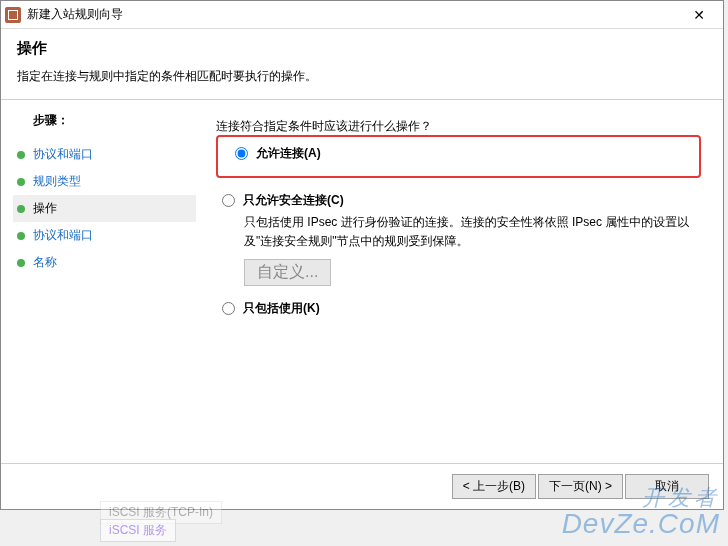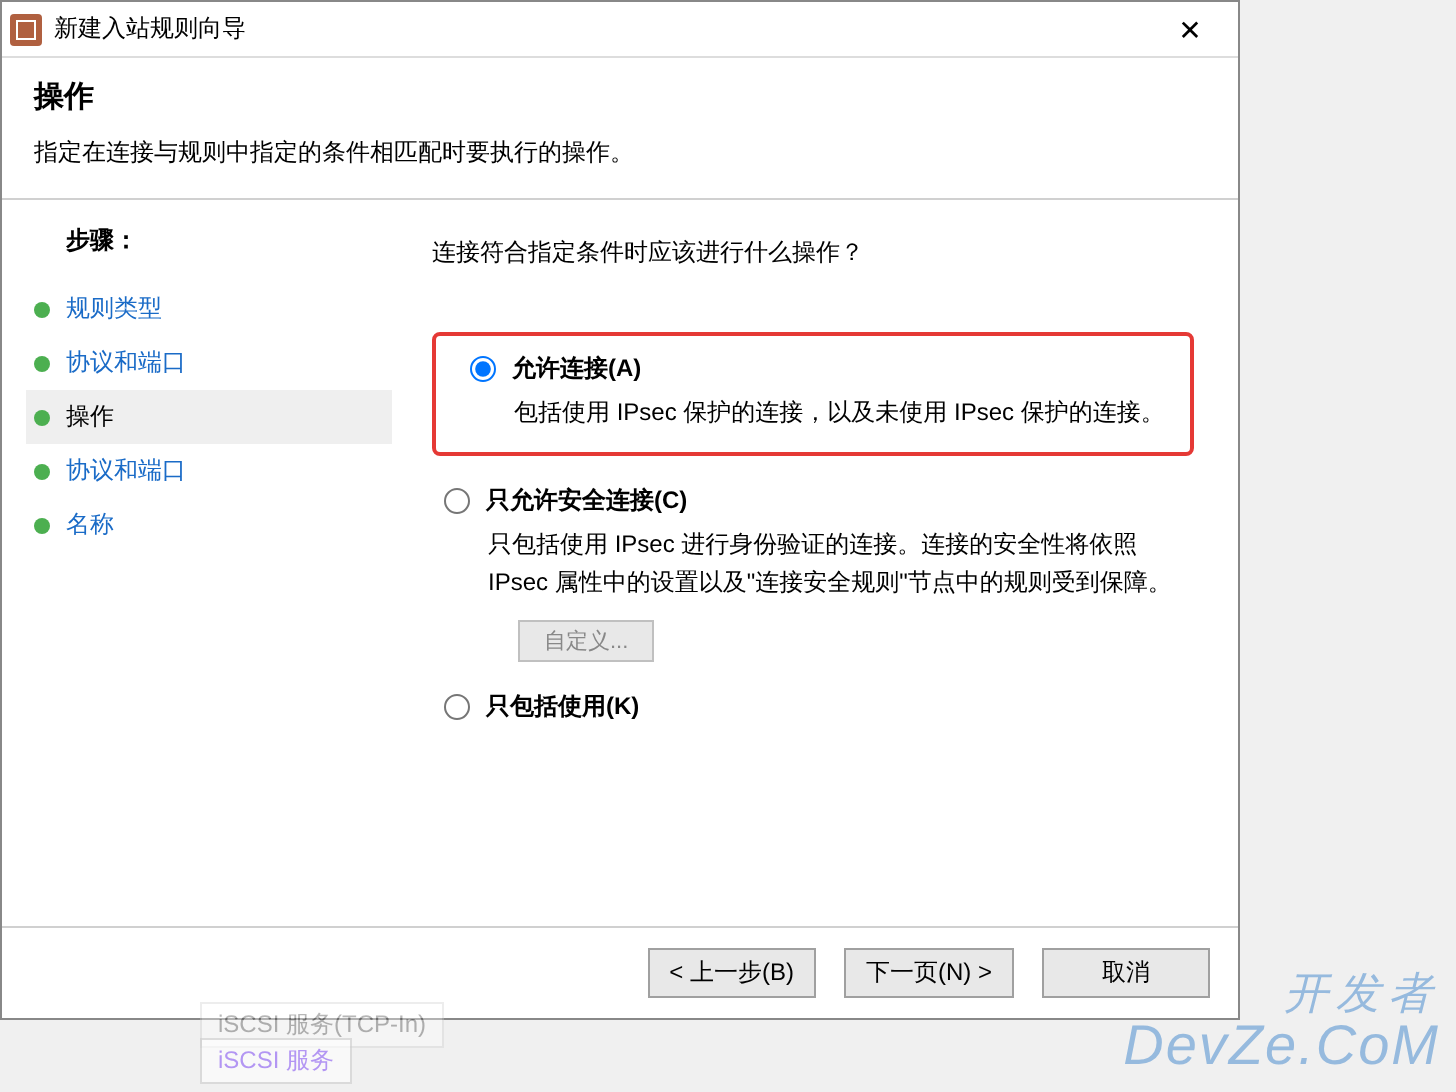--- a/index.html
+++ b/index.html
@@ -1,43 +1,43 @@
 <!DOCTYPE html>
 <html><head>
 <meta charset="utf-8">
 <style>
   * { margin: 0; padding: 0; box-sizing: border-box; font-family: "Microsoft YaHei", "SimSun", sans-serif; }
   body { background: #f0f0f0; width: 728px; height: 546px; overflow: hidden; position: relative; }
-  .window { background: #fff; border: 1px solid #888; width: 620px; height: 510px; display: flex; flex-direction: column; }
+  .window { background: #fff; border: 1px solid #888; width: 724px; height: 510px; display: flex; flex-direction: column; }
   .titlebar { height: 28px; display: flex; align-items: center; padding: 0 4px; border-bottom: 1px solid #ddd; background: #fff; }
   .titlebar .icon { width: 16px; height: 16px; background: #b06040; border-radius: 2px; margin-right: 6px; position:relative; }
   .titlebar .icon::after{content:"";position:absolute;top:3px;left:3px;width:8px;height:8px;border:1px solid #fff;}
   .titlebar .title { font-size: 12px; flex: 1; }
   .titlebar .close { width: 40px; height: 26px; display: flex; align-items:center; justify-content:center; font-size: 14px; }
   .header { padding: 10px 16px 14px 16px; border-bottom: 1px solid #d0d0d0; }
   .header h1 { font-size: 15px; font-weight: bold; margin-bottom: 10px; }
   .header .subtitle { font-size: 12px; }
   .body { flex: 1; display: flex; }
   .sidebar { width: 195px; border-right: 0px solid #ddd; padding: 12px 0 0 12px; }
   .sidebar-title { font-size: 12px; font-weight: bold; margin-bottom: 12px; margin-left: 20px; }
   .sidebar-item { display: flex; align-items: center; font-size: 12px; padding: 5px 4px; cursor: pointer; }
   .sidebar-item .dot { width: 8px; height: 8px; border-radius: 50%; background: #4caf50; margin-right: 8px; flex-shrink:0; }
   .sidebar-item .label { color: #1a6bc7; }
   .sidebar-item.active { background: #efefef; }
   .sidebar-item.active .label { color: #000; }
   .main { flex: 1; padding: 18px 22px 10px 20px; font-size: 12px; }
-  .prompt { margin-bottom: 31px; }
+  .prompt { margin-bottom: 0; }
   .opt-group { margin-bottom: 14px; padding-left: 6px; }
   .highlight-box { border: 2px solid #e53935; border-radius: 4px; padding: 8px 10px 10px 17px; margin-bottom:14px; }
   .opt-row { display: flex; align-items: center; margin-bottom: 4px; }
   .opt-row input[type=radio]{ margin-right: 8px; width:13px; height:13px; }
   .opt-title { font-weight: bold; }
   .opt-desc { margin-left: 22px; line-height: 1.6; }
-  .custom-btn { margin-left: 37px; margin-top:8px; padding: 2px 12px; font-size:11px; background:#e8e8e8; border:1px solid #c0c0c0; color:#888; }
-  .footer { height: 46px; border-top: 1px solid #d0d0d0; display:flex; justify-content:flex-end; align-items:center; padding: 0 14px; gap:14px; }
+  .custom-btn { margin-left: 22px; margin-top:8px; padding: 2px 12px; font-size:16px; background:#e8e8e8; border:1px solid #c0c0c0; color:#888; }
+  .footer { height: 46px; border-top: 1px solid #d0d0d0; display:flex; justify-content:flex-end; align-items:center; padding: 0 14px; gap:2px; }
   .footer button { font-size:12px; padding: 3px 10px; min-width: 84px; background:#e8e8e8; border:1px solid #a0a0a0; }
   .watermark { position:absolute; right:8px; bottom:6px; font-size:28px; color:rgba(40,120,200,0.45); font-style:italic; letter-spacing:1px; pointer-events:none; font-family: Georgia, serif; }
   .watermark .zh { font-size:22px; letter-spacing:4px; display:block; text-align:right; line-height:0.9; }
   .bg-row { position:absolute; left:100px; bottom:4px; font-size:12px; color:#8b5cf6; border:1px solid #ccc; padding:2px 8px; background:#fff; opacity:0.6; }
   .bg-row2 { position:absolute; left:100px; bottom:22px; font-size:12px; color:#333; border:1px solid #ccc; padding:2px 8px; background:#fff; opacity:0.35; }
 </style>
 </head>
 <body>
 
 <div class="bg-row2">iSCSI 服务(TCP-In)</div>
@@ -53,25 +53,25 @@
   <div class="header">
     <h1>操作</h1>
     <div class="subtitle">指定在连接与规则中指定的条件相匹配时要执行的操作。</div>
   </div>
 
   <div class="body">
     <div class="sidebar">
       <div class="sidebar-title">步骤：</div>
       <div class="sidebar-item">
         <span class="dot"></span>
-        <span class="label">规则类型</span>
+        <span class="label">协议和端口</span>
       </div>
       <div class="sidebar-item">
         <span class="dot"></span>
-        <span class="label">协议和端口</span>
+        <span class="label">规则类型</span>
       </div>
       <div class="sidebar-item active">
         <span class="dot"></span>
         <span class="label">操作</span>
       </div>
       <div class="sidebar-item">
         <span class="dot"></span>
         <span class="label">协议和端口</span>
       </div>
       <div class="sidebar-item">
@@ -81,21 +81,20 @@
     </div>
 
     <div class="main">
       <div class="prompt">连接符合指定条件时应该进行什么操作？</div>
 
       <div class="highlight-box">
         <div class="opt-row">
           <input type="radio" name="action" checked="" style="">
           <span class="opt-title">允许连接(A)</span>
         </div>
-        <div class="opt-desc">包括使用 IPsec 保护的连接，以及未使用 IPsec 保护的连接。</div>
       </div>
 
       <div class="opt-group">
         <div class="opt-row">
           <input type="radio" name="action" style="">
           <span class="opt-title">只允许安全连接(C)</span>
         </div>
         <div class="opt-desc">只包括使用 IPsec 进行身份验证的连接。连接的安全性将依照 IPsec 属性中的设置以及"连接安全规则"节点中的规则受到保障。</div>
         <button class="custom-btn" disabled="">自定义...</button>
       </div>

